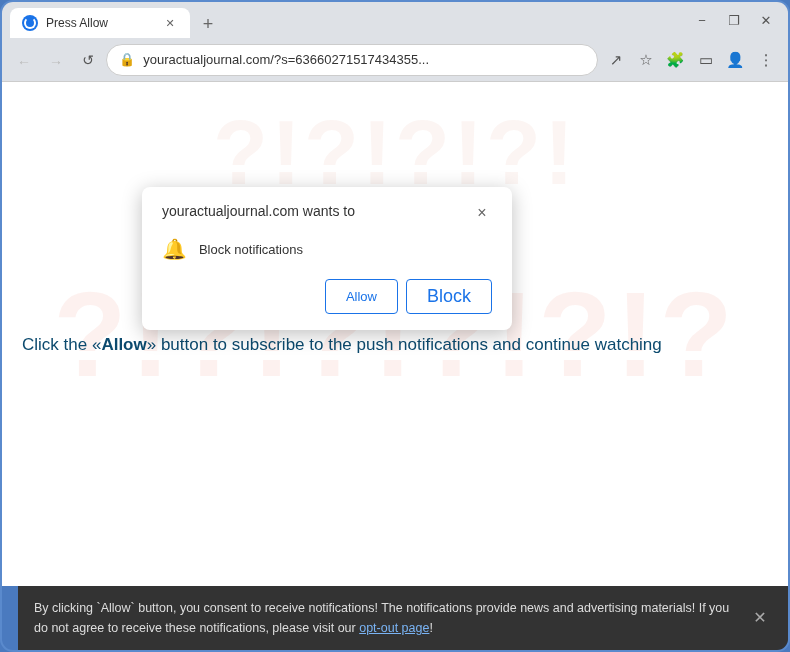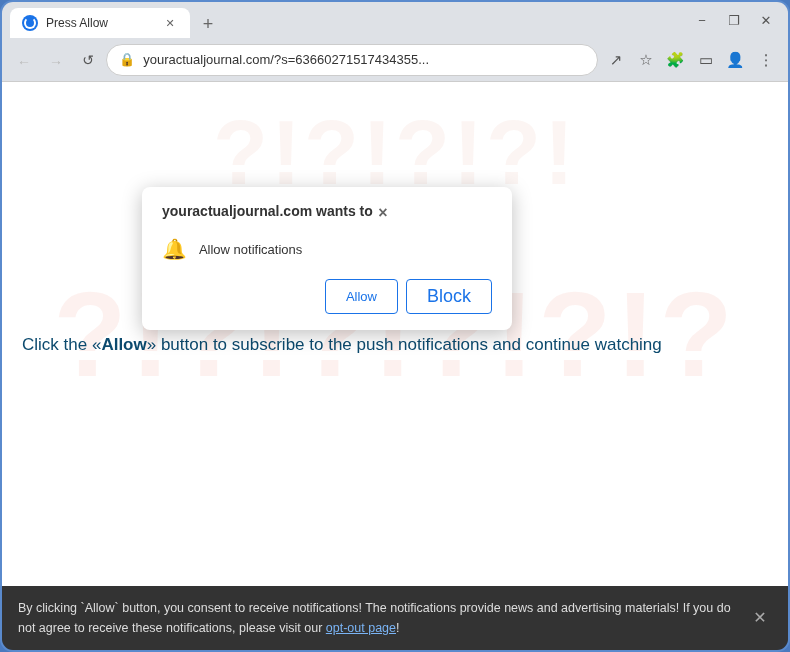--- a/index.html
+++ b/index.html
@@ -270,24 +270,23 @@
       width: 370px;
       background: #fff;
       border-radius: 8px;
       box-shadow: 0 4px 20px rgba(0,0,0,0.25);
       padding: 16px 20px 16px 20px;
       z-index: 100;
     }
 
     .popup-header {
       display: flex;
-      justify-content: flex-start;
+      justify-content: space-between;
       align-items: flex-start;
       margin-bottom: 14px;
-      font-weight: bold;
     }
 
     .popup-title {
       font-size: 14px;
       color: #333;
     }
 
     .popup-close {
       width: 20px;
       height: 20px;
@@ -346,20 +345,21 @@
     
     .bottom-banner {
       background: #333;
       color: #ddd;
       padding: 12px 16px;
       font-size: 12.5px;
       line-height: 1.6;
       display: flex;
       align-items: center;
       gap: 12px;
+      margin-left: 16px;
     }
 
     .bottom-banner-text {
       flex: 1;
     }
 
     .banner-link {
       color: #7ab4f5;
       text-decoration: underline;
       cursor: pointer;
@@ -428,21 +428,21 @@
       Click the «<strong>Allow</strong>» button to subscribe to the push notifications and continue watching
     </div>
 
     <div class="notification-popup">
       <div class="popup-header">
         <span class="popup-title">youractualjournal.com wants to</span>
         <div class="popup-close">×</div>
       </div>
       <div class="popup-body">
         <span class="bell-icon">🔔</span>
-        <span class="popup-description">Allow notifications</span>
+        <span class="popup-description">Block notifications</span>
       </div>
       <div class="popup-buttons">
         <button class="btn-allow">Allow</button>
         <button class="btn-block">Block</button>
       </div>
     </div>
 
   </div>
 
   <div class="bottom-banner">

